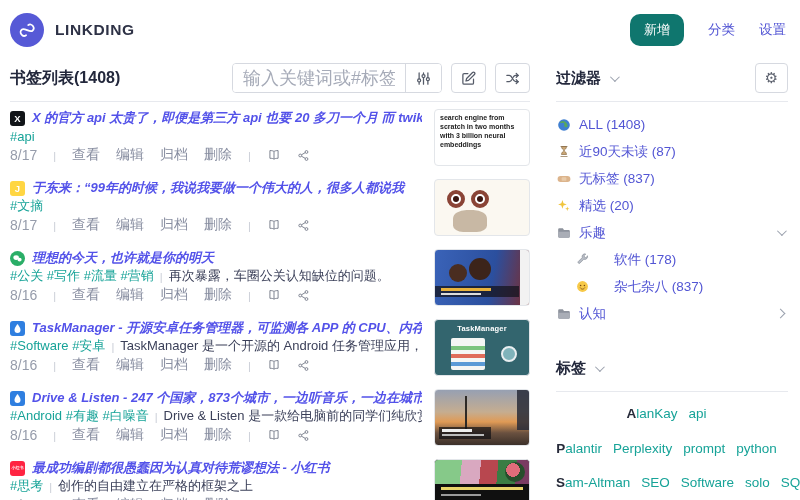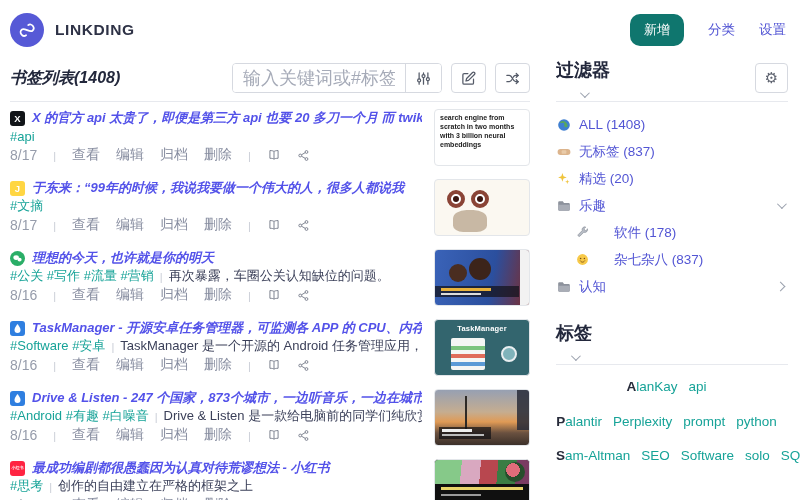--- a/index.html
+++ b/index.html
@@ -15,21 +15,21 @@
   .nav { display:flex; align-items:center; gap:24px; font-size:13.5px; }
   .btn-primary { background:#0f766e; color:#fff; padding:7px 14px; border-radius:10px; font-size:13px; }
   .nav-link { color:#5255d4; }
 
   
   .main { display:flex; gap:26px; padding:0 12px 0 10px; }
   .left-col { width:520px; flex:0 0 auto; }
   .right-col { flex:1; min-width:0; }
 
   .col-head { display:flex; align-items:center; justify-content:space-between; margin:8px 0 0; height:34px; }
-  .page-title { font-size:16px; font-weight:bold; color:#23283c;font-style:italic; }
+  .page-title { font-size:16px; font-weight:bold; color:#23283c; }
   .search-group { display:flex; align-items:center; gap:9px; }
   .search-box { display:flex; align-items:stretch; border:1px solid #d6d9e0; border-radius:4px; height:30px; overflow:hidden; }
   .search-box input { border:none; outline:none; padding:0 10px; width:172px; font-size:18px; color:#333; font-family:inherit; }
   .search-box input::placeholder { color:#a6abb8; }
   .search-filter-btn { width:36px; border-left:1px solid #d6d9e0; display:flex; align-items:center; justify-content:center; background:#fff; cursor:pointer; }
   .icon-btn { width:35px; height:30px; border:1px solid #d6d9e0; border-radius:4px; background:#fff; display:flex; align-items:center; justify-content:center; cursor:pointer; }
   .divider { border:none; border-top:1px solid #e7e9ee; margin-top:6px; }
 
   
   .bm { display:flex; gap:12px; padding:7px 0 6px; }
@@ -76,21 +76,21 @@
   .d5-strip::before { content:""; position:absolute; left:3px; top:2px; width:30px; height:3px; background:#eee; }
   .d5-strip::after { content:""; position:absolute; left:3px; top:7px; width:42px; height:2px; background:#bbb; }
   .thumb-red6 { background:#101010; }
   .r6-art { height:24px; background:linear-gradient(95deg,#86c989 0 28%,#d9a8c0 28% 48%,#b8474f 48% 66%,#3a7d44 66% 85%,#7a3b62 85%); }
   .r6-circle { position:absolute; right:4px; top:2px; width:20px; height:20px; border-radius:50%; background:radial-gradient(circle at 40% 40%,#e06c7a 0 40%,#274e2c 40%); }
   .r6-line { margin:3px 6px 0; height:3px; background:#e8d46a; }
   .r6-line.small { height:2px; background:#9a9a9a; width:40px; margin-top:4px; }
 
   
   .side-head { display:flex; align-items:center; justify-content:space-between; margin:8px 0 0; height:34px; }
-  .side-title { font-size:18px; font-weight:bold; color:#23283c; display:flex; align-items:center; gap:9px;flex-direction:column; }
+  .side-title { font-size:15px; font-weight:bold; color:#23283c; display:flex; align-items:center; gap:9px; }
   .gear-btn { width:33px; height:30px; border:1px solid #d6d9e0; border-radius:4px; background:#fff; display:flex; align-items:center; justify-content:center; font-size:15px; color:#5f6470; cursor:pointer; }
   .chev { width:7px; height:7px; border-right:1.6px solid #9aa0ad; border-bottom:1.6px solid #9aa0ad; display:inline-block; }
   .chev-down { transform:rotate(45deg) translateY(-2px); }
   .chev-right { transform:rotate(-45deg); }
   .filters { margin-top:9px; }
   .filter-item { display:flex; align-items:center; gap:8px; height:27px; font-size:13.5px; position:relative; }
   .filter-item a { color:#5255d4; }
   .filter-item .row-chev { position:absolute; right:4px; }
   .f-indent { padding-left:19px;gap:24px; }
   .f-ico { width:15px; display:flex; justify-content:center; flex:0 0 auto; }
@@ -451,20 +451,28 @@
         <span class="f-ico">
             <svg width="14" height="14" viewBox="0 0 24 24">
               <circle cx="12" cy="12" r="10" fill="#3f7fd0"></circle>
               <path d="M5 8c2 2 5-1 7 1s-1 4 1 6 5 0 5 0 .5-2-1-5-4-5-7-5c-2.4 0-4.2 1.5-5 3z" fill="#58a85c"></path>
             </svg>
           </span>
         <a>ALL (1408)</a>
       </div>
       <div class="filter-item">
         <span class="f-ico">
+            <svg width="12" height="13" viewBox="0 0 24 24">
+              <path d="M5 2h14M5 22h14M7 2c0 5 4 6 5 8-1 2-5 3-5 8h10c0-5-4-6-5-8 1-2 5-3 5-8z" fill="#caa675" stroke="#8a6d48" stroke-width="1.4"></path>
+            </svg>
+          </span>
+        <a>近90天未读 (87)</a>
+      </div>
+      <div class="filter-item">
+        <span class="f-ico">
             <svg width="14" height="10" viewBox="0 0 24 14">
               <rect x="1" y="2" width="22" height="10" rx="5" fill="#dcb48c"></rect>
               <rect x="8" y="4" width="8" height="6" rx="1.5" fill="#e9cba9"></rect>
             </svg>
           </span>
         <a>无标签 (837)</a>
       </div>
       <div class="filter-item">
         <span class="f-ico">
             <svg width="13" height="13" viewBox="0 0 24 24">

